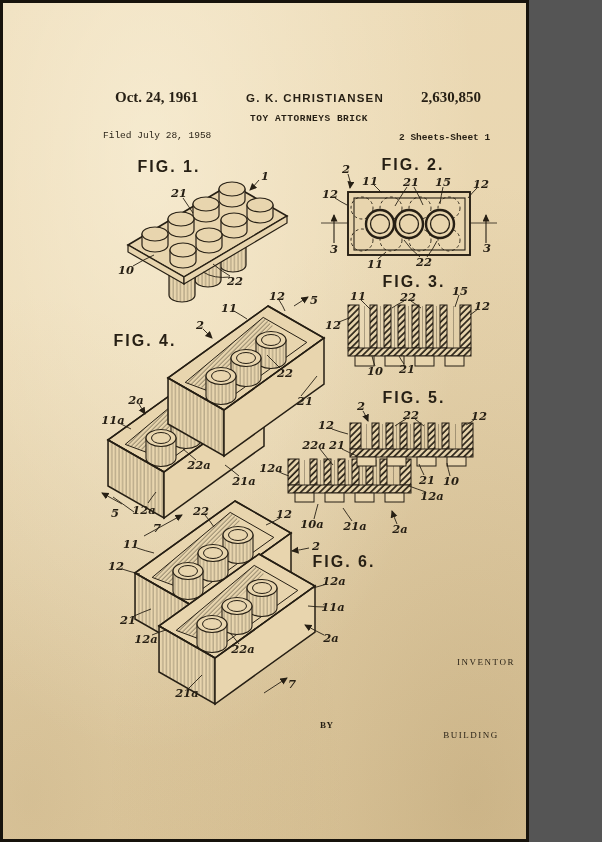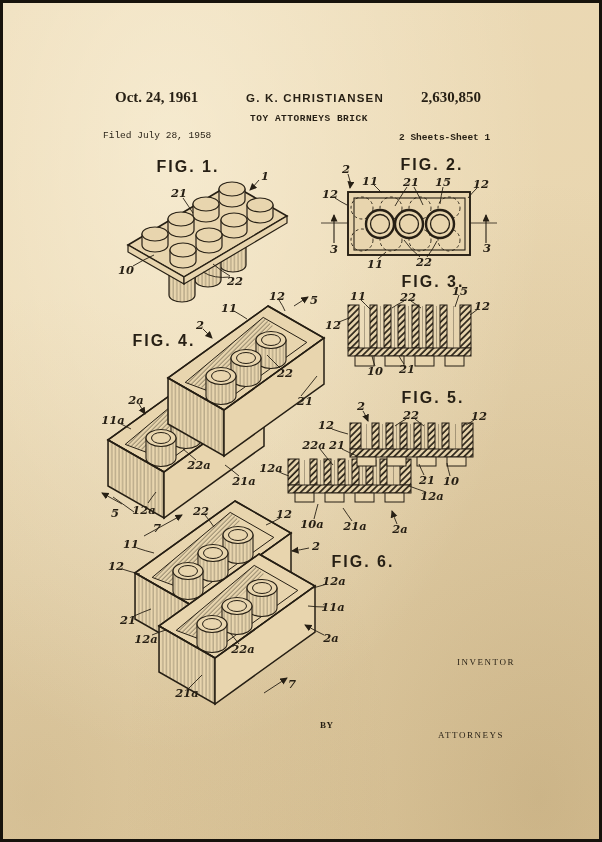--- a/index.html
+++ b/index.html
@@ -3,21 +3,21 @@
 <meta charset="utf-8">
 <style>
   :root{
     --paper:#e8d5ae;
     --ink:#261f14;
     --frame:#17130c;
   }
   html,body{margin:0;padding:0;background:#555;}
   .page{
     position:relative;
-    width:602px;height:842px;
+    width:529px;height:842px;
     box-sizing:border-box;
     border:3px solid var(--frame);
     background:
       radial-gradient(ellipse at 28% 18%, rgba(255,249,230,.55), rgba(255,249,230,0) 62%),
       radial-gradient(ellipse at 90% 95%, rgba(122,92,44,.22), rgba(122,92,44,0) 55%),
       radial-gradient(ellipse at 5% 95%, rgba(122,92,44,.15), rgba(122,92,44,0) 45%),
       linear-gradient(160deg,#ecdab6 0%, #e8d5ae 55%, #e2cca0 100%);
     overflow:hidden;
     font-family:"Liberation Serif", serif;
     color:var(--ink);
@@ -27,21 +27,21 @@
   .txt{position:absolute;white-space:nowrap;color:var(--ink);}
   .c{transform:translateX(-50%);}
   .date   {left:112px;top:86px; font:700 15px "Liberation Serif", serif;}
   .patnum {left:478px;top:86px; font:700 15px "Liberation Serif", serif; transform:translateX(-100%);}
   .applicant{left:312px;top:89px; font:700 11.5px "Liberation Sans", sans-serif; letter-spacing:1.2px;}
   .doctitle {left:306px;top:110px; font:700 9.5px "Liberation Mono", monospace; letter-spacing:.5px;}
   .filed  {left:100px;top:127px; font:400 9.5px "Liberation Mono", monospace;}
   .sheet  {left:396px;top:129px; font:700 9.5px "Liberation Mono", monospace;}
   .figtitle{
     position:absolute;transform:translate(-50%,-50%);white-space:nowrap;
-    font:700 16px "Liberation Sans", sans-serif;letter-spacing:2px;color:var(--ink);margin-left:19px;
+    font:700 16px "Liberation Sans", sans-serif;letter-spacing:2px;color:var(--ink);
   }
   .ref{
     position:absolute;transform:translate(-50%,-50%);white-space:nowrap;
     font:italic 700 11.5px "DejaVu Serif", serif;color:var(--ink);
   }
   .inventor-cap{left:483px;top:654px;font:400 9px "Liberation Serif", serif;letter-spacing:1.5px;}
   .inventor-name{left:403px;top:671px;font:700 12.5px "Liberation Sans", sans-serif;letter-spacing:.8px;}
   .by{left:317px;top:705px;font:700 9px "Liberation Serif", serif;letter-spacing:.5px;margin-top:12px;}
   .signature{left:404px;top:712px;font:italic 700 15px "DejaVu Serif", serif;}
   .attorneys{left:468px;top:727px;font:400 9px "Liberation Serif", serif;letter-spacing:1.5px;}
@@ -350,14 +350,14 @@
       <div class="ref" style="left: 125px; top: 617px;">21</div>
       <div class="ref" style="left: 143px; top: 636px;">12a</div>
       <div class="ref" style="left: 328px; top: 635px;">2a</div>
       <div class="ref" style="left: 240px; top: 646px;">22a</div>
       <div class="ref" style="left: 184px; top: 690px;">21a</div>
       <div class="ref" style="left: 289px; top: 681px;">7</div>
     </div>
 
   <div class="txt inventor-cap c">INVENTOR</div>
   <div class="txt by">BY</div>
-  <div class="txt attorneys c">ATTORNEYS</div>
+  <div class="txt attorneys c">BUILDING</div>
 </div>
 
 </body></html>

